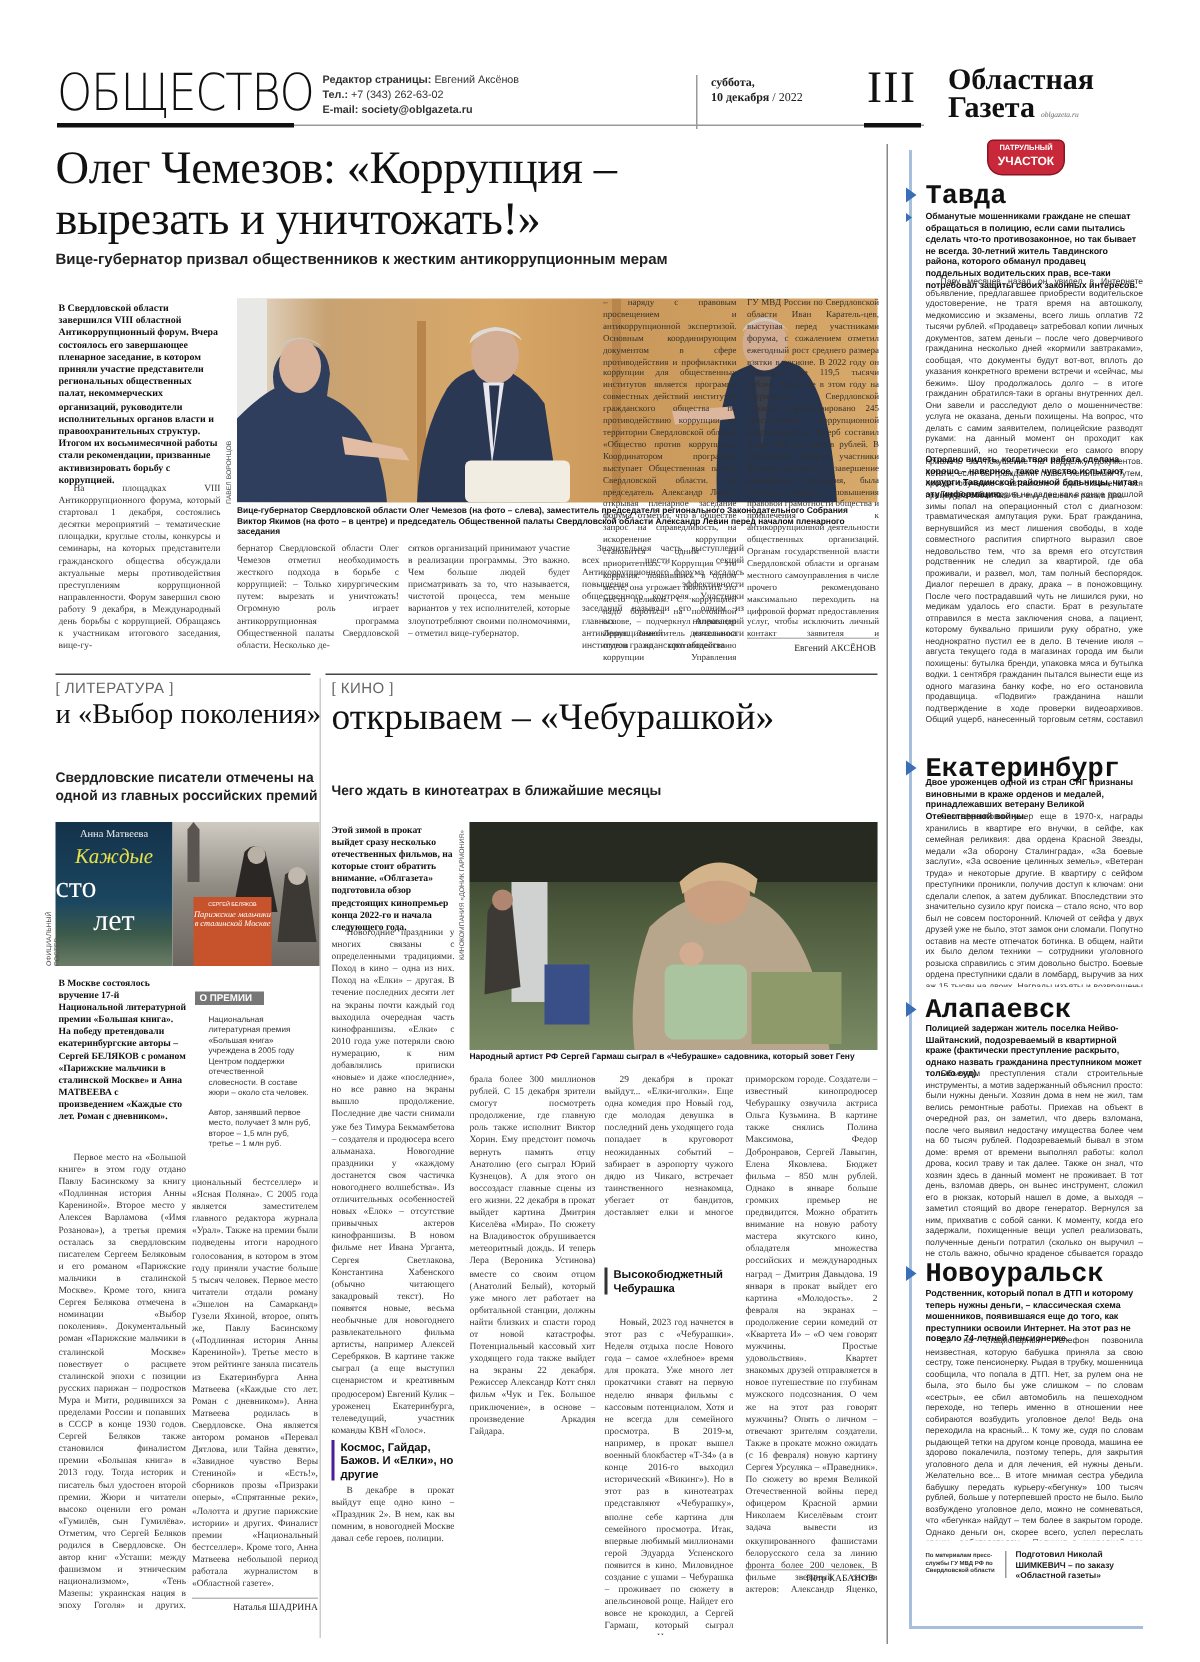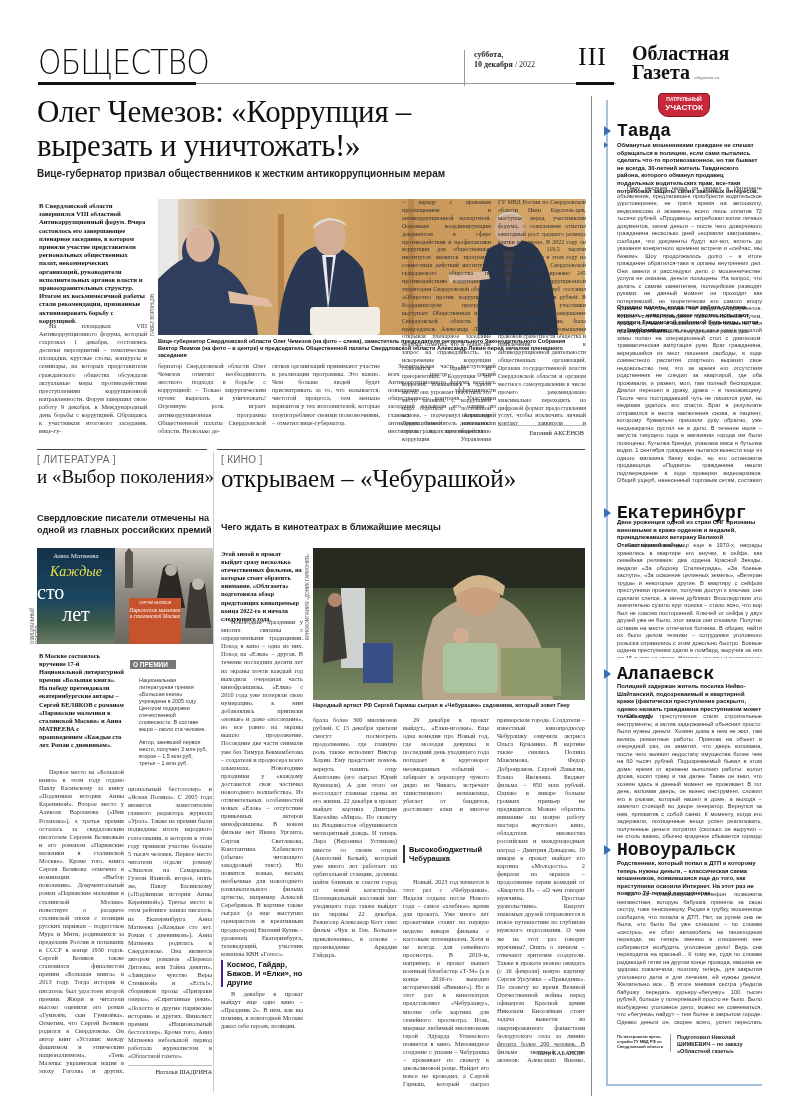--- a/index.html
+++ b/index.html
@@ -22,26 +22,31 @@
 .city{font-family:Liberation Mono, monospace;font-size:18px;font-weight:bold;color:#111}
 .tri{display:inline-block;width:0;height:0;border-top:5px solid transparent;border-bottom:5px solid transparent;border-left:7px solid #3a6fb5;margin-right:6px;vertical-align:middle}
 </style>
 </head>
 <body>
 
 <div class="abs" style="left:38px;top:40px;width:740px;height:44px">
   <div class="abs sans" style="left:0;top:4px;font-size:34px;letter-spacing:-1px;color:#111;line-height:36px;font-family:'DejaVu Sans',sans-serif;font-weight:300;transform:scaleX(.88);transform-origin:left">ОБЩЕСТВО</div>
   <div class="abs" style="left:0;top:42px;width:158px;height:3px;background:#111"></div>
   <div class="abs" style="left:158px;top:43px;width:420px;height:1px;background:#999"></div>
+  <div class="abs sans" style="left:177px;top:8px;font-size:7.2px;line-height:10px;color:#333">
+    <div><b>Редактор страницы:</b> <span>Евгений Аксёнов</span></div>
+    <div><b>Тел.:</b> <span>+7 (343)  262-63-02</span></div>
+    <div><b>E-mail:</b> <b>society@oblgazeta.ru</b></div>
+  </div>
   <div class="abs" style="left:426px;top:10px;width:1px;height:36px;background:#999"></div>
   <div class="abs serif" style="left:436px;top:10px;font-size:8px;line-height:10px;color:#222">
     <div style="font-weight:bold">суббота,</div>
     <div><b>10 декабря</b> <span>/ 2022</span></div>
   </div>
-  <div class="abs serif" style="left:540px;top:2px;font-size:26px;color:#111;letter-spacing:1px">III</div>
+  <div class="abs serif" style="left:540px;top:2px;font-size:30px;color:#111;letter-spacing:1px">III</div>
   <div class="abs" style="left:538px;top:42px;width:38px;height:3px;background:#111"></div>
   <div class="abs serif" style="left:594px;top:4px;color:#111;font-weight:bold;line-height:19px">
     <div style="font-size:20px">Областная</div>
     <div><span style="font-size:20px">Газета</span> <span style="font-size:5px;font-weight:normal;font-style:italic;color:#666">oblgazeta.ru</span></div>
   </div>
 </div>
 
 <div class="abs serif" style="left:37px;top:95px;font-size:31px;line-height:34px;color:#111;letter-spacing:-.3px">
   <div>Олег Чемезов: «Коррупция –</div>
   <div>вырезать и уничтожать!»</div>

